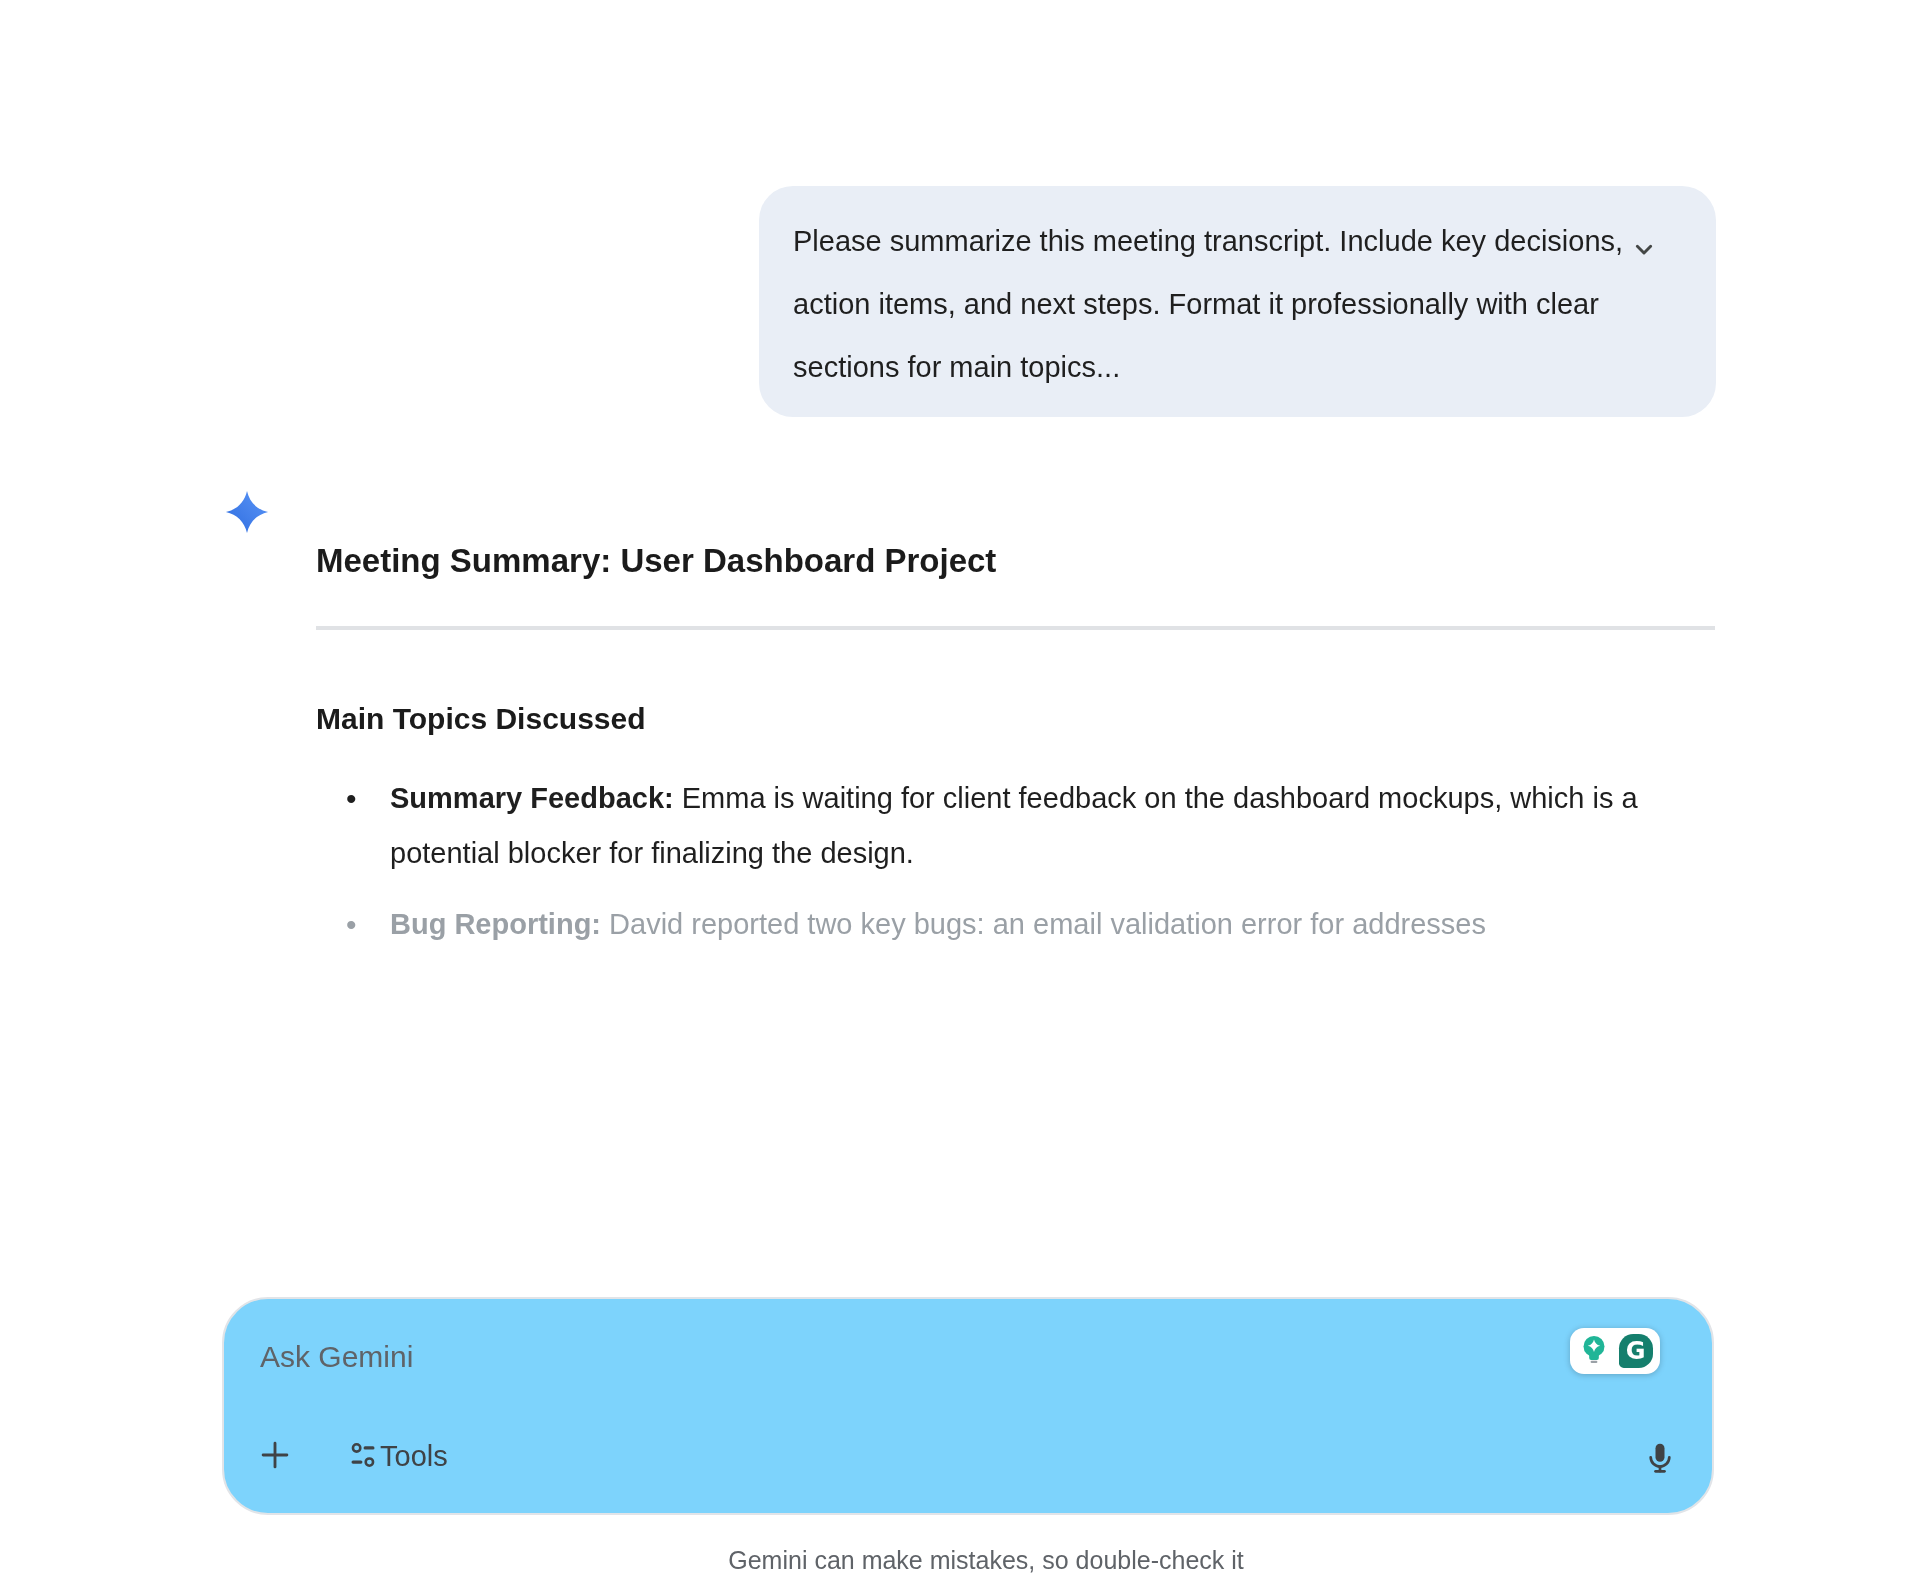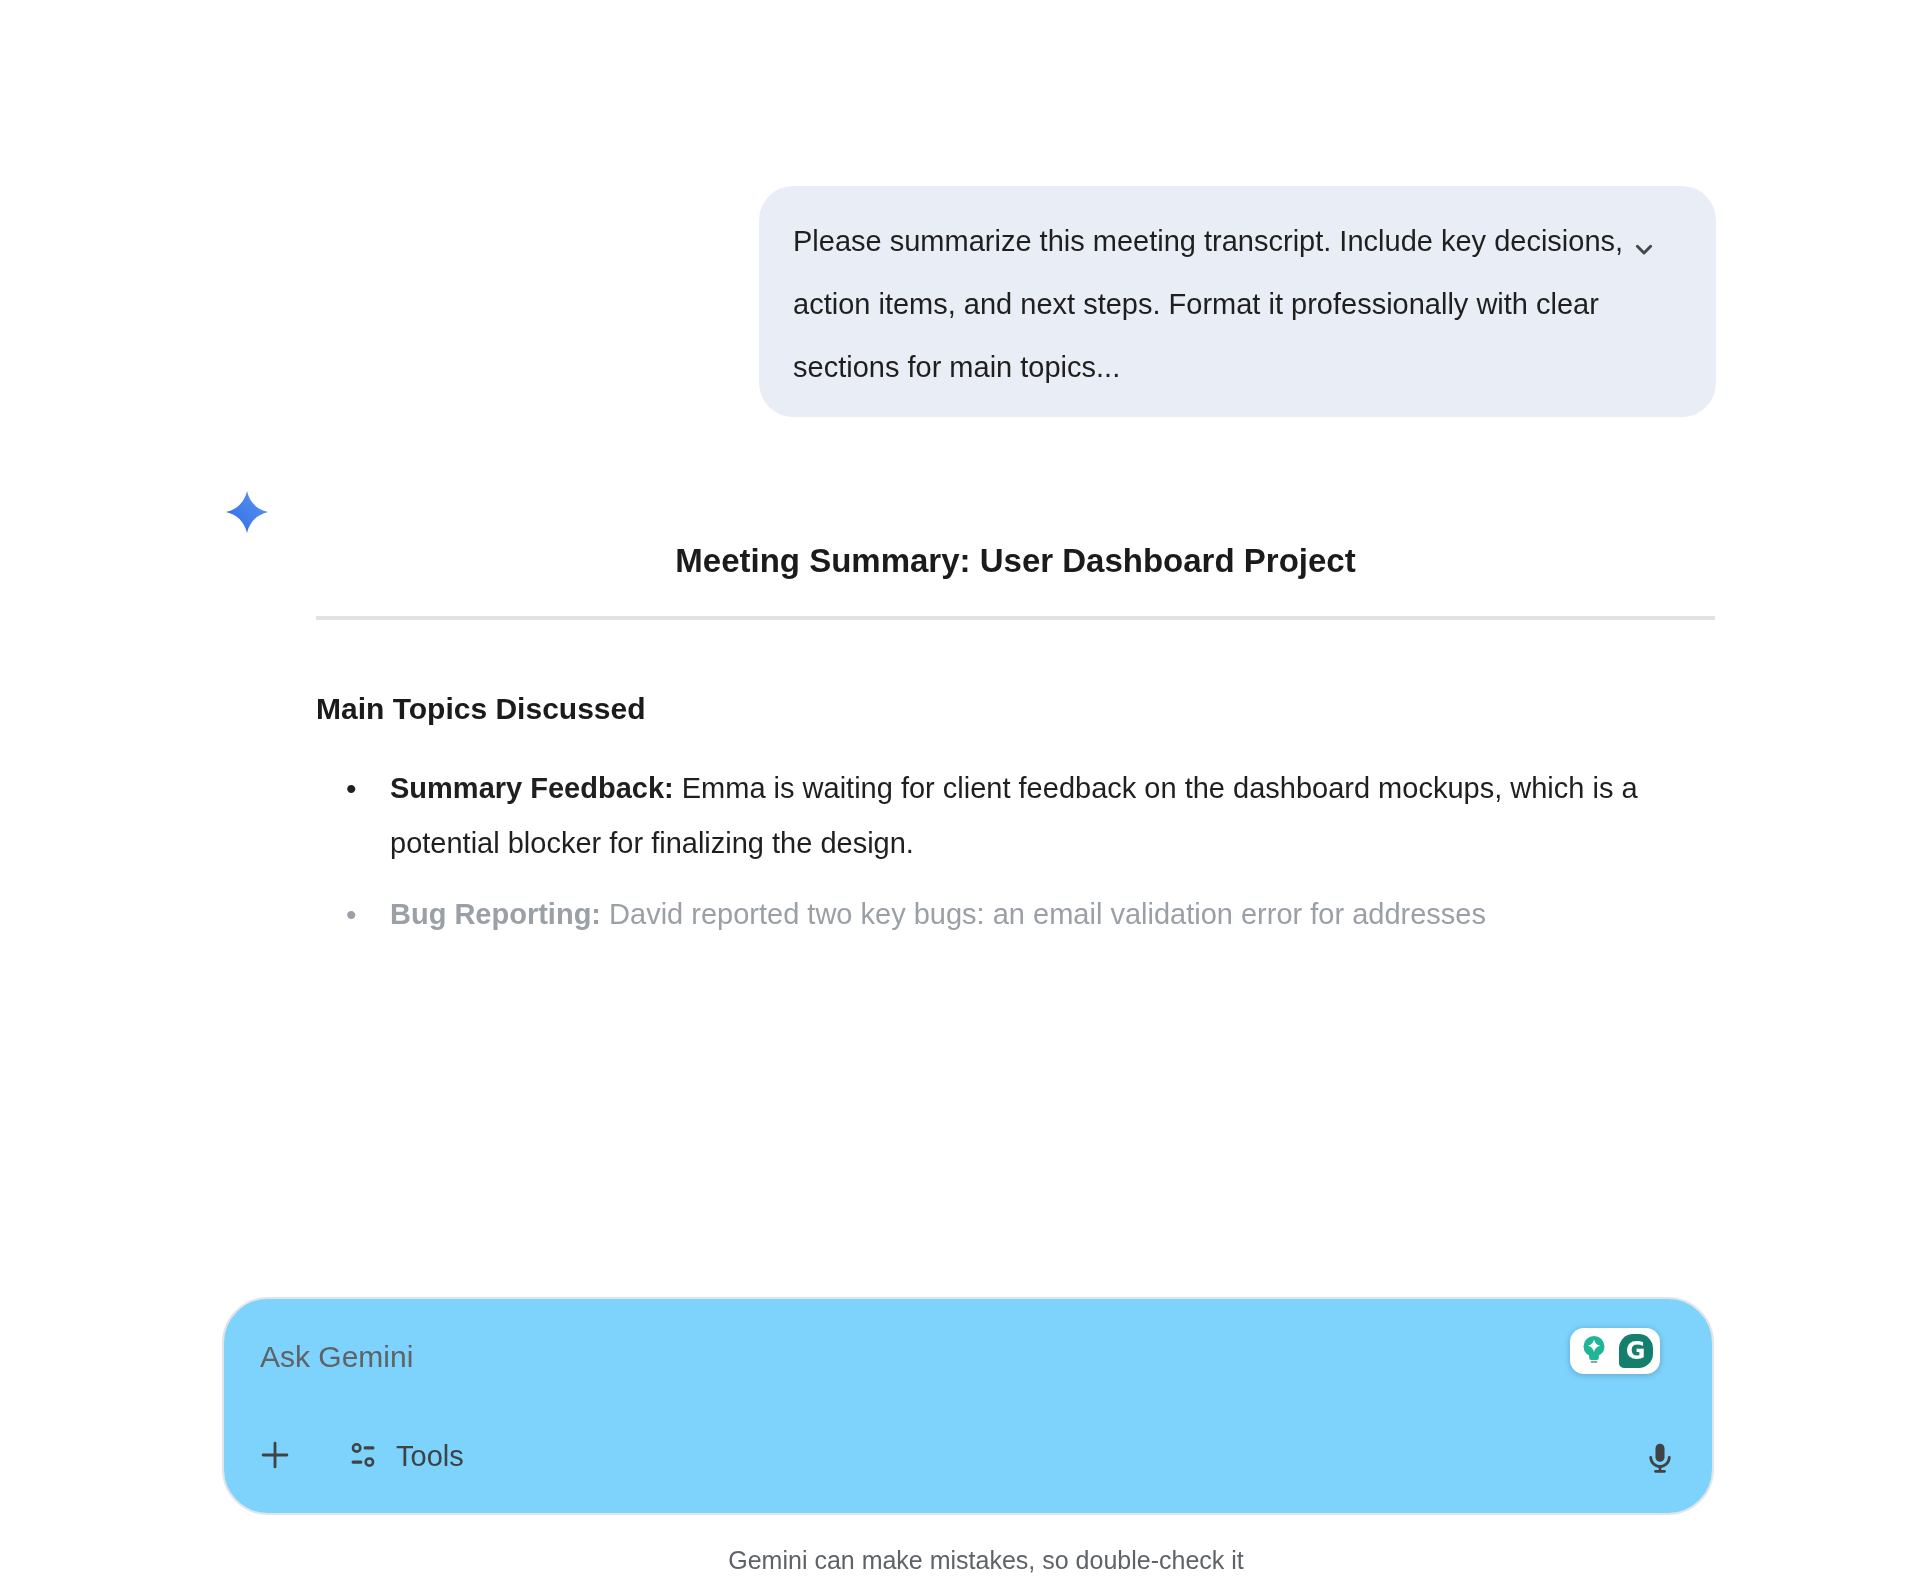--- a/index.html
+++ b/index.html
@@ -24,21 +24,21 @@
   }
 
   
   .sparkle {
     position:absolute; left:224px; top:489px; width:46px; height:46px;
   }
   .response {
     position:absolute; left:316px; top:540px; width:1399px;
     font-size:29px; line-height:55px; color:#1f1f1f;
   }
-  .response h2 { font-size:33px; line-height:42px; font-weight:bold; color:#1b1b1b; padding-bottom:34px;text-align:center; }
+  .response h2 { font-size:33px; line-height:42px; font-weight:bold; color:#1b1b1b; padding-bottom:44px; }
   .divider { border:none; border-top:2px solid #E0E2E5; }
   .response .intro { margin:28px 0 30px 0; }
   .response h3 { font-size:30px; line-height:40px; font-weight:bold; margin-top:69px; color:#1b1b1b; }
   .topics { list-style:none; margin-top:32px; }
   .topics li { position:relative; padding-left:74px; margin-bottom:16px; }
   .topics li::before {
     content:"\2022"; position:absolute; left:30px; top:0;
     font-size:30px; line-height:55px;
   }
   .topics .lead { font-weight:bold; }
@@ -74,21 +74,21 @@
     width:34px; height:34px; background:#157F6D; color:#ffffff;
     border-radius:42% 42% 42% 14%;
     display:flex; align-items:center; justify-content:center;
     font-family:"DejaVu Sans",sans-serif; font-size:24px; font-weight:bold;
   }
   .composer-bottom-left {
     position:absolute; left:32px; bottom:36px; display:flex; align-items:center; gap:52px;
   }
   .icon-btn {
     background:transparent; border:none; cursor:pointer;
-    display:flex; align-items:center; justify-content:center; gap:16px;
+    display:flex; align-items:center; justify-content:center; 
   }
   .tools-label { font-size:29px; color:#3F4346; }
   .mic-btn { position:absolute; right:34px; bottom:34px; }
 
   
   .footer {
     position:absolute; left:240px; top:1546px; width:1492px;
     text-align:center; font-size:25px; color:#5F6368;
   }
 </style>

